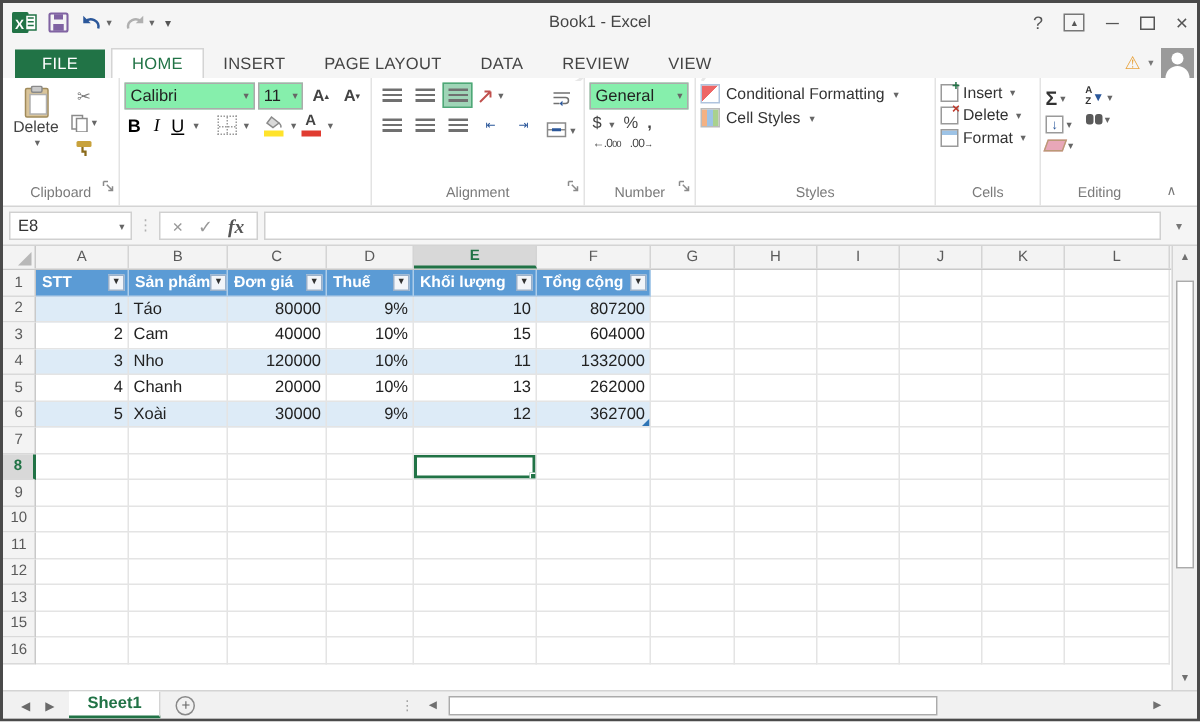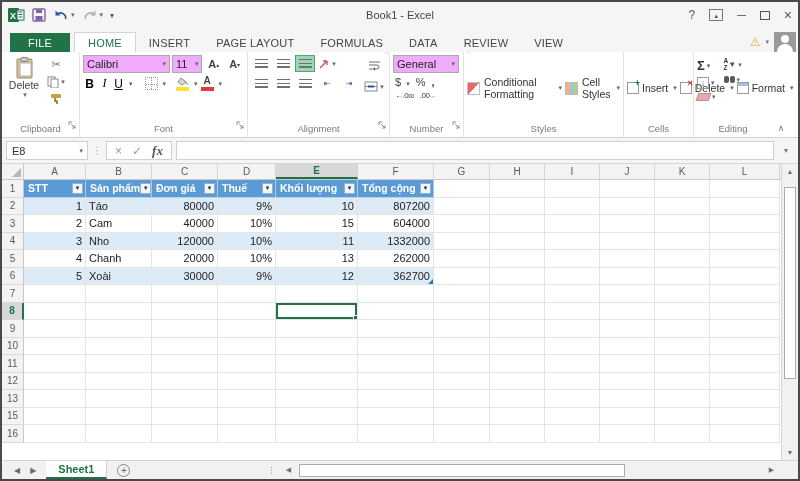--- a/index.html
+++ b/index.html
@@ -43,21 +43,21 @@
   .minibtn.active { background:#9fd5b7; border:1px solid #4ea777; }
 
   .g-clip { width:78px; }
   .paste-big { width:38px; display:flex; flex-direction:column; align-items:center; font-size:10.5px; color:#444; padding-top:2px; }
   .clip-col { display:flex; flex-direction:column; gap:2px; padding-left:3px; padding-top:2px; }
   .clip-col .minibtn { height:15px; font-size:11px; color:#777; }
 
   .g-font { width:168px; }
   .g-font .group-body { flex-direction:column; gap:3px; }
   .font-row1 { display:flex; align-items:center; gap:2px; }
-  .combo { border:1px solid #ababab; background:#f0abfc; display:flex; align-items:center; justify-content:space-between; height:18px; font-size:11px; color:#222; padding:0 3px; }
+  .combo { border:1px solid #ababab; background:#86efac; display:flex; align-items:center; justify-content:space-between; height:18px; font-size:11px; color:#222; padding:0 3px; }
   .font-name { width:92px; }
   .font-size { width:32px; }
   .az { font-size:11px; color:#444; font-weight:bold; position:relative; }
   .font-row2 { display:flex; align-items:center; gap:3px; font-size:12px; }
   .bb { font-weight:bold; width:13px; text-align:center; }
   .ii { font-style:italic; font-family:"Liberation Serif",serif; width:11px; text-align:center; }
   .uu { text-decoration:underline; width:11px; text-align:center; }
   .border-ic { width:13px; height:13px; border:1px dotted #9a9a9a; position:relative; }
   .border-ic::before { content:""; position:absolute; left:50%; top:0; bottom:0; border-left:1px dotted #9a9a9a; }
   .border-ic::after { content:""; position:absolute; top:50%; left:0; right:0; border-top:1px dotted #9a9a9a; }
@@ -70,21 +70,21 @@
   .g-align .group-body { justify-content:space-between; }
   .align-right-col { display:flex; flex-direction:column; gap:4px; padding-top:2px; padding-right:2px; }
 
   .g-num { width:74px; }
   .g-num .group-body { flex-direction:column; gap:3px; }
   .num-combo { width:66px; }
   .num-row { display:flex; gap:6px; align-items:center; font-size:11px; color:#444; padding-left:2px; }
   .dec { font-size:8px; color:#444; letter-spacing:-.5px; }
 
   .g-styles { width:160px; }
-  .g-styles .group-body, .g-cells .group-body { flex-direction:row; gap:3px; padding-top:4px; }
+  .g-styles .group-body, .g-cells .group-body { flex-direction:column; gap:3px; padding-top:4px; }
   .style-row { display:flex; align-items:center; gap:4px; font-size:10.5px; color:#333; }
   .sq { width:13px; height:13px; flex:0 0 auto; }
   .sq-cf { background:linear-gradient(135deg,#e66 0 50%,#fff 50%),#fff; border:1px solid #b0c4de; }
   .sq-ft { border:1px solid #5b9bd5; background:
     linear-gradient(to bottom,#5b9bd5 0 4px,transparent 4px),
     repeating-linear-gradient(to bottom,transparent 0 3px,#c9daf0 3px 4px); }
   .sq-cs { background:linear-gradient(90deg,#f4b183 0 33%,#9dc3e6 33% 66%,#a9d18e 66%); border:1px solid #bbb; }
 
   .g-cells { width:70px; }
   .cell-row { display:flex; align-items:center; gap:3px; font-size:10.5px; color:#333; }
@@ -215,21 +215,20 @@
       <div class="maxbox"></div>
       <div style="font-size:14px;">×</div>
     </div>
   </div>
 
   <div class="tabrow">
     <div class="tab file">FILE</div>
     <div class="tab active">HOME</div>
     <div class="tab">INSERT</div>
     <div class="tab">PAGE LAYOUT</div>
-    <div class="tab">FORMULAS</div>
     <div class="tab">DATA</div>
     <div class="tab">REVIEW</div>
     <div class="tab">VIEW</div>
     <div class="tabrow-right">
       <span class="warn">⚠</span>
       <span class="warn-dd">▾</span>
       <span class="avatar"></span>
     </div>
   </div>
 
@@ -303,28 +302,20 @@
               </svg>
             <span class="bar" style="background:#ffe32b;"></span>
           </span>
             <span class="dd">▾</span>
           <span class="colorbar">
             <span style="font-size:10px;font-weight:bold;">A</span>
             <span class="bar" style="background:#e03c31;"></span>
           </span>
             <span class="dd">▾</span>
         </div>
-      </div>
-      <div class="group-foot">
-        <span class="group-label">Font</span>
-        <span class="launcher">
-          <svg width="8" height="8" viewBox="0 0 8 8">
-              <path d="M1 1h3M1 1v3M3.2 3.2L7 7M7 4.2V7H4.2" stroke="#8a8a8a" fill="none"></path>
-            </svg>
-        </span>
       </div>
     </div>
 
     <div class="group g-align">
       <div class="group-body">
         <div class="align-grid">
           <div class="align-row">
             <div class="minibtn">
                 <span class="lines"></span>
               </div>

